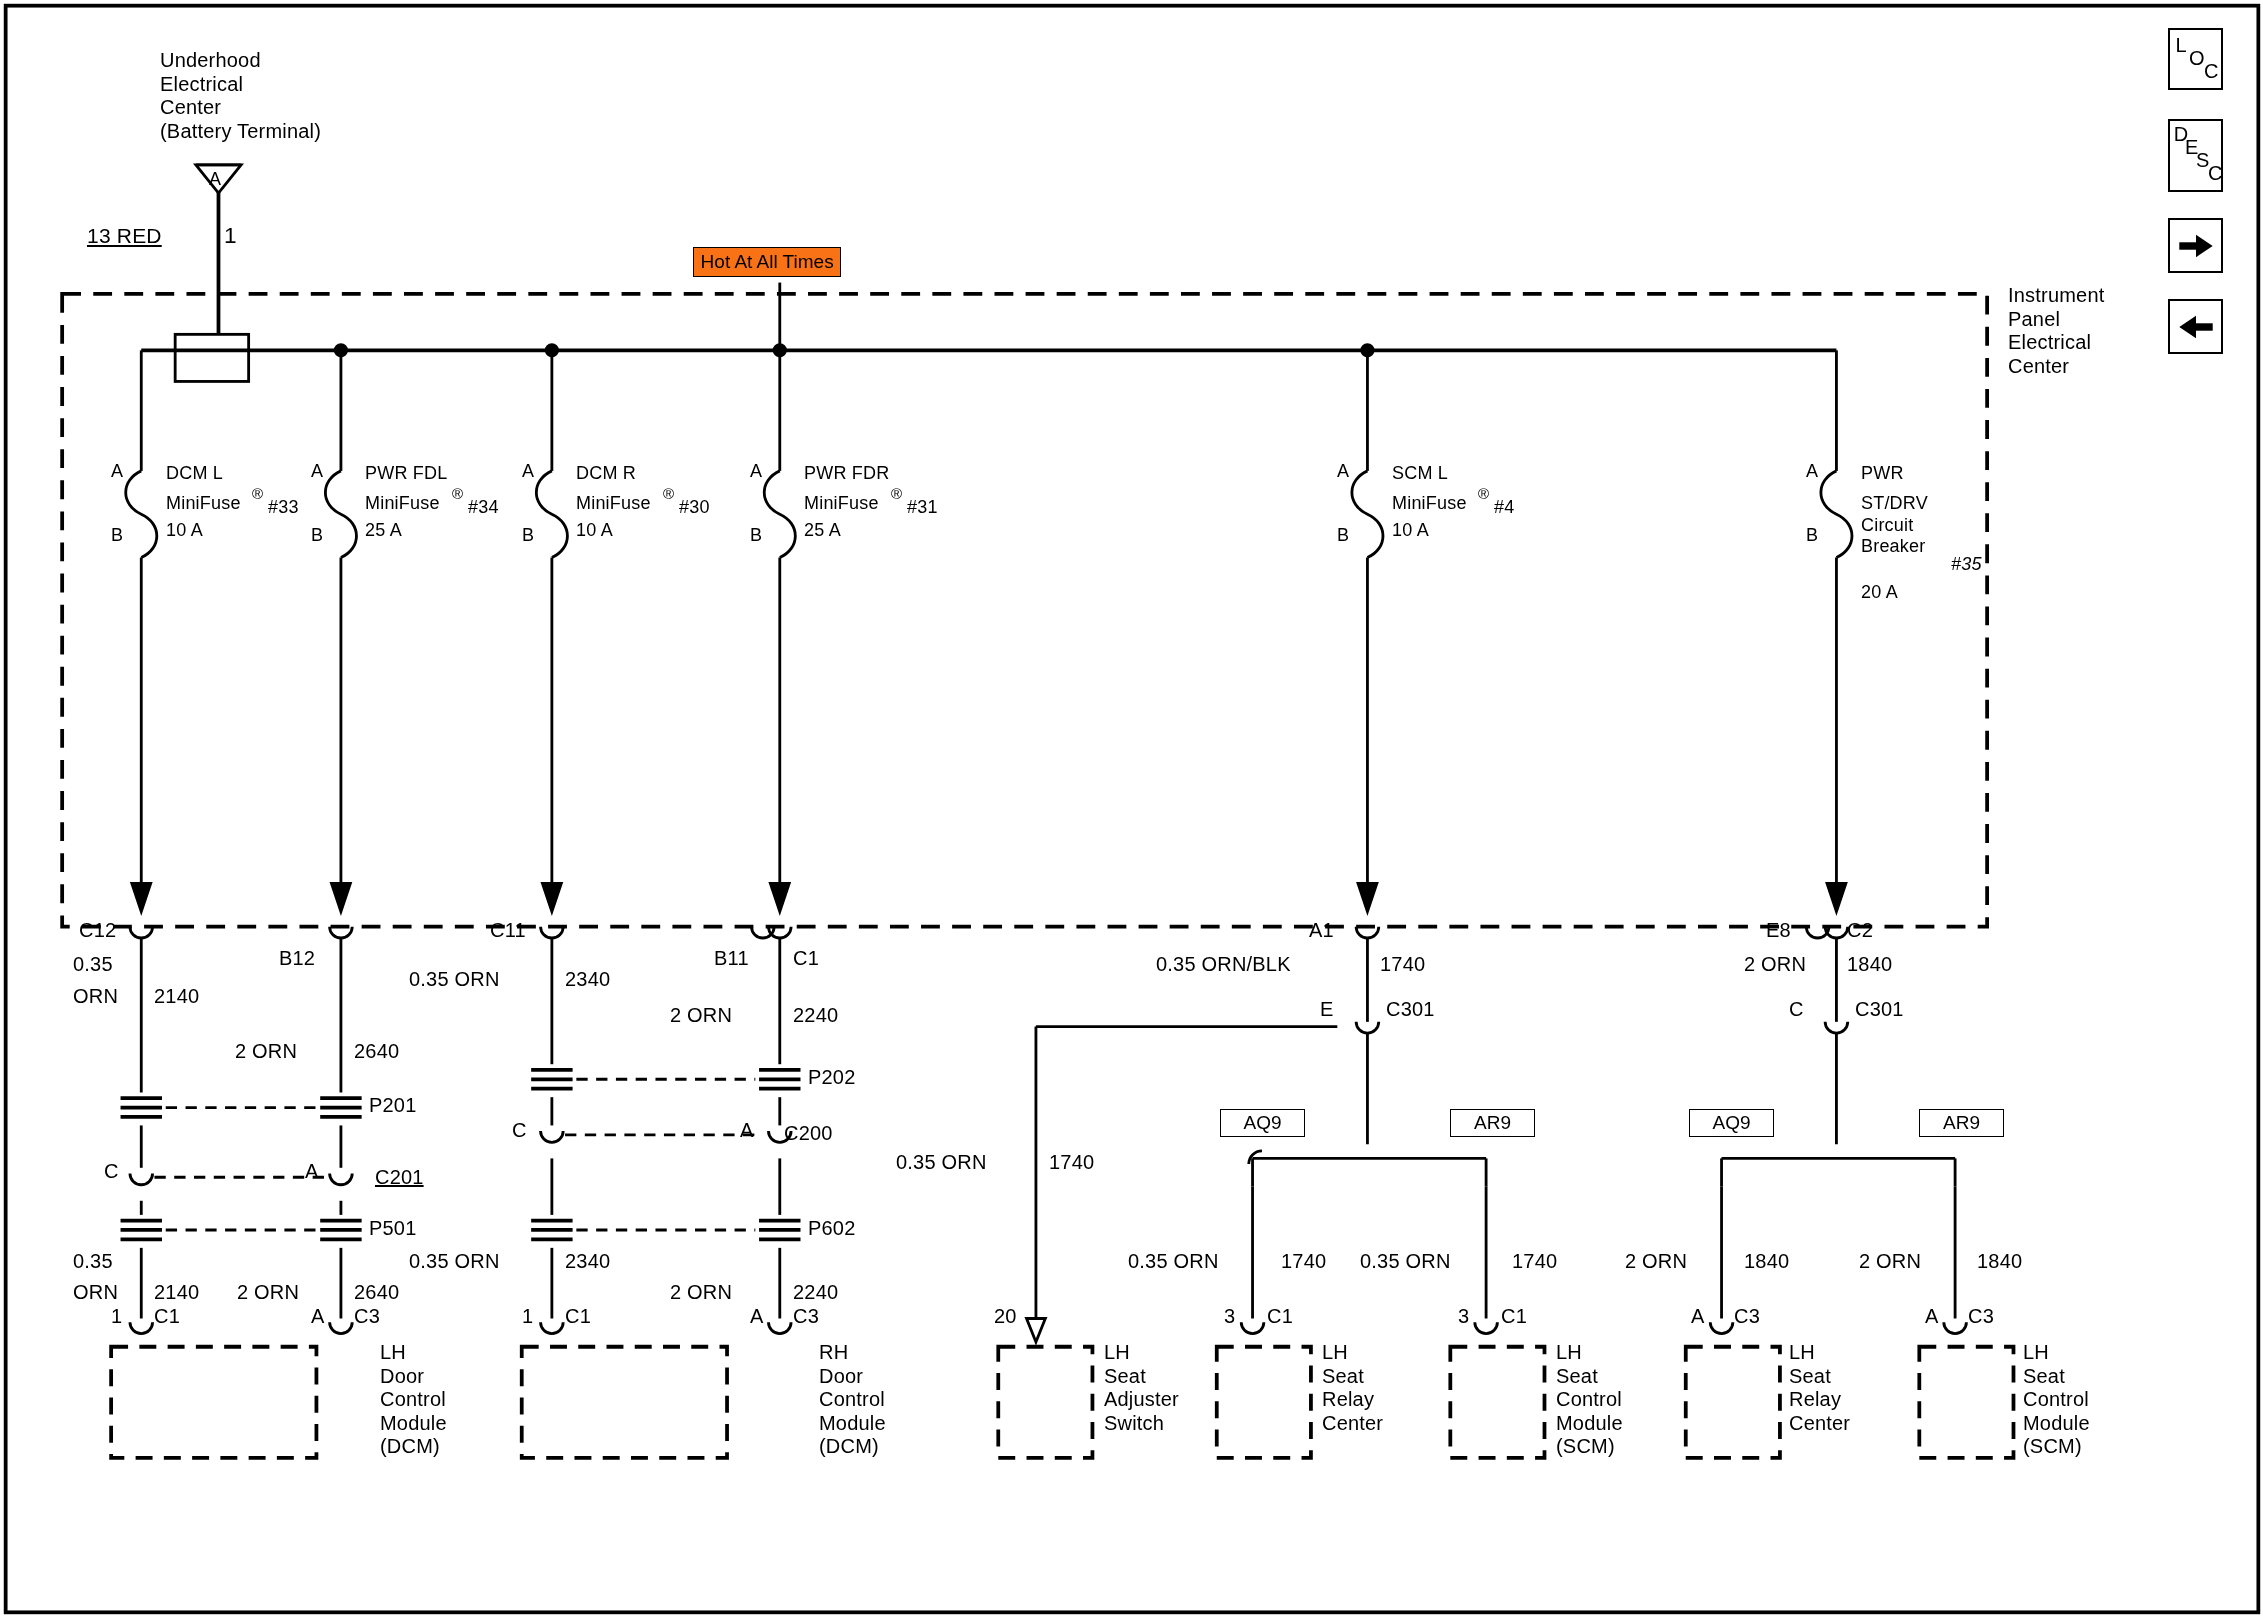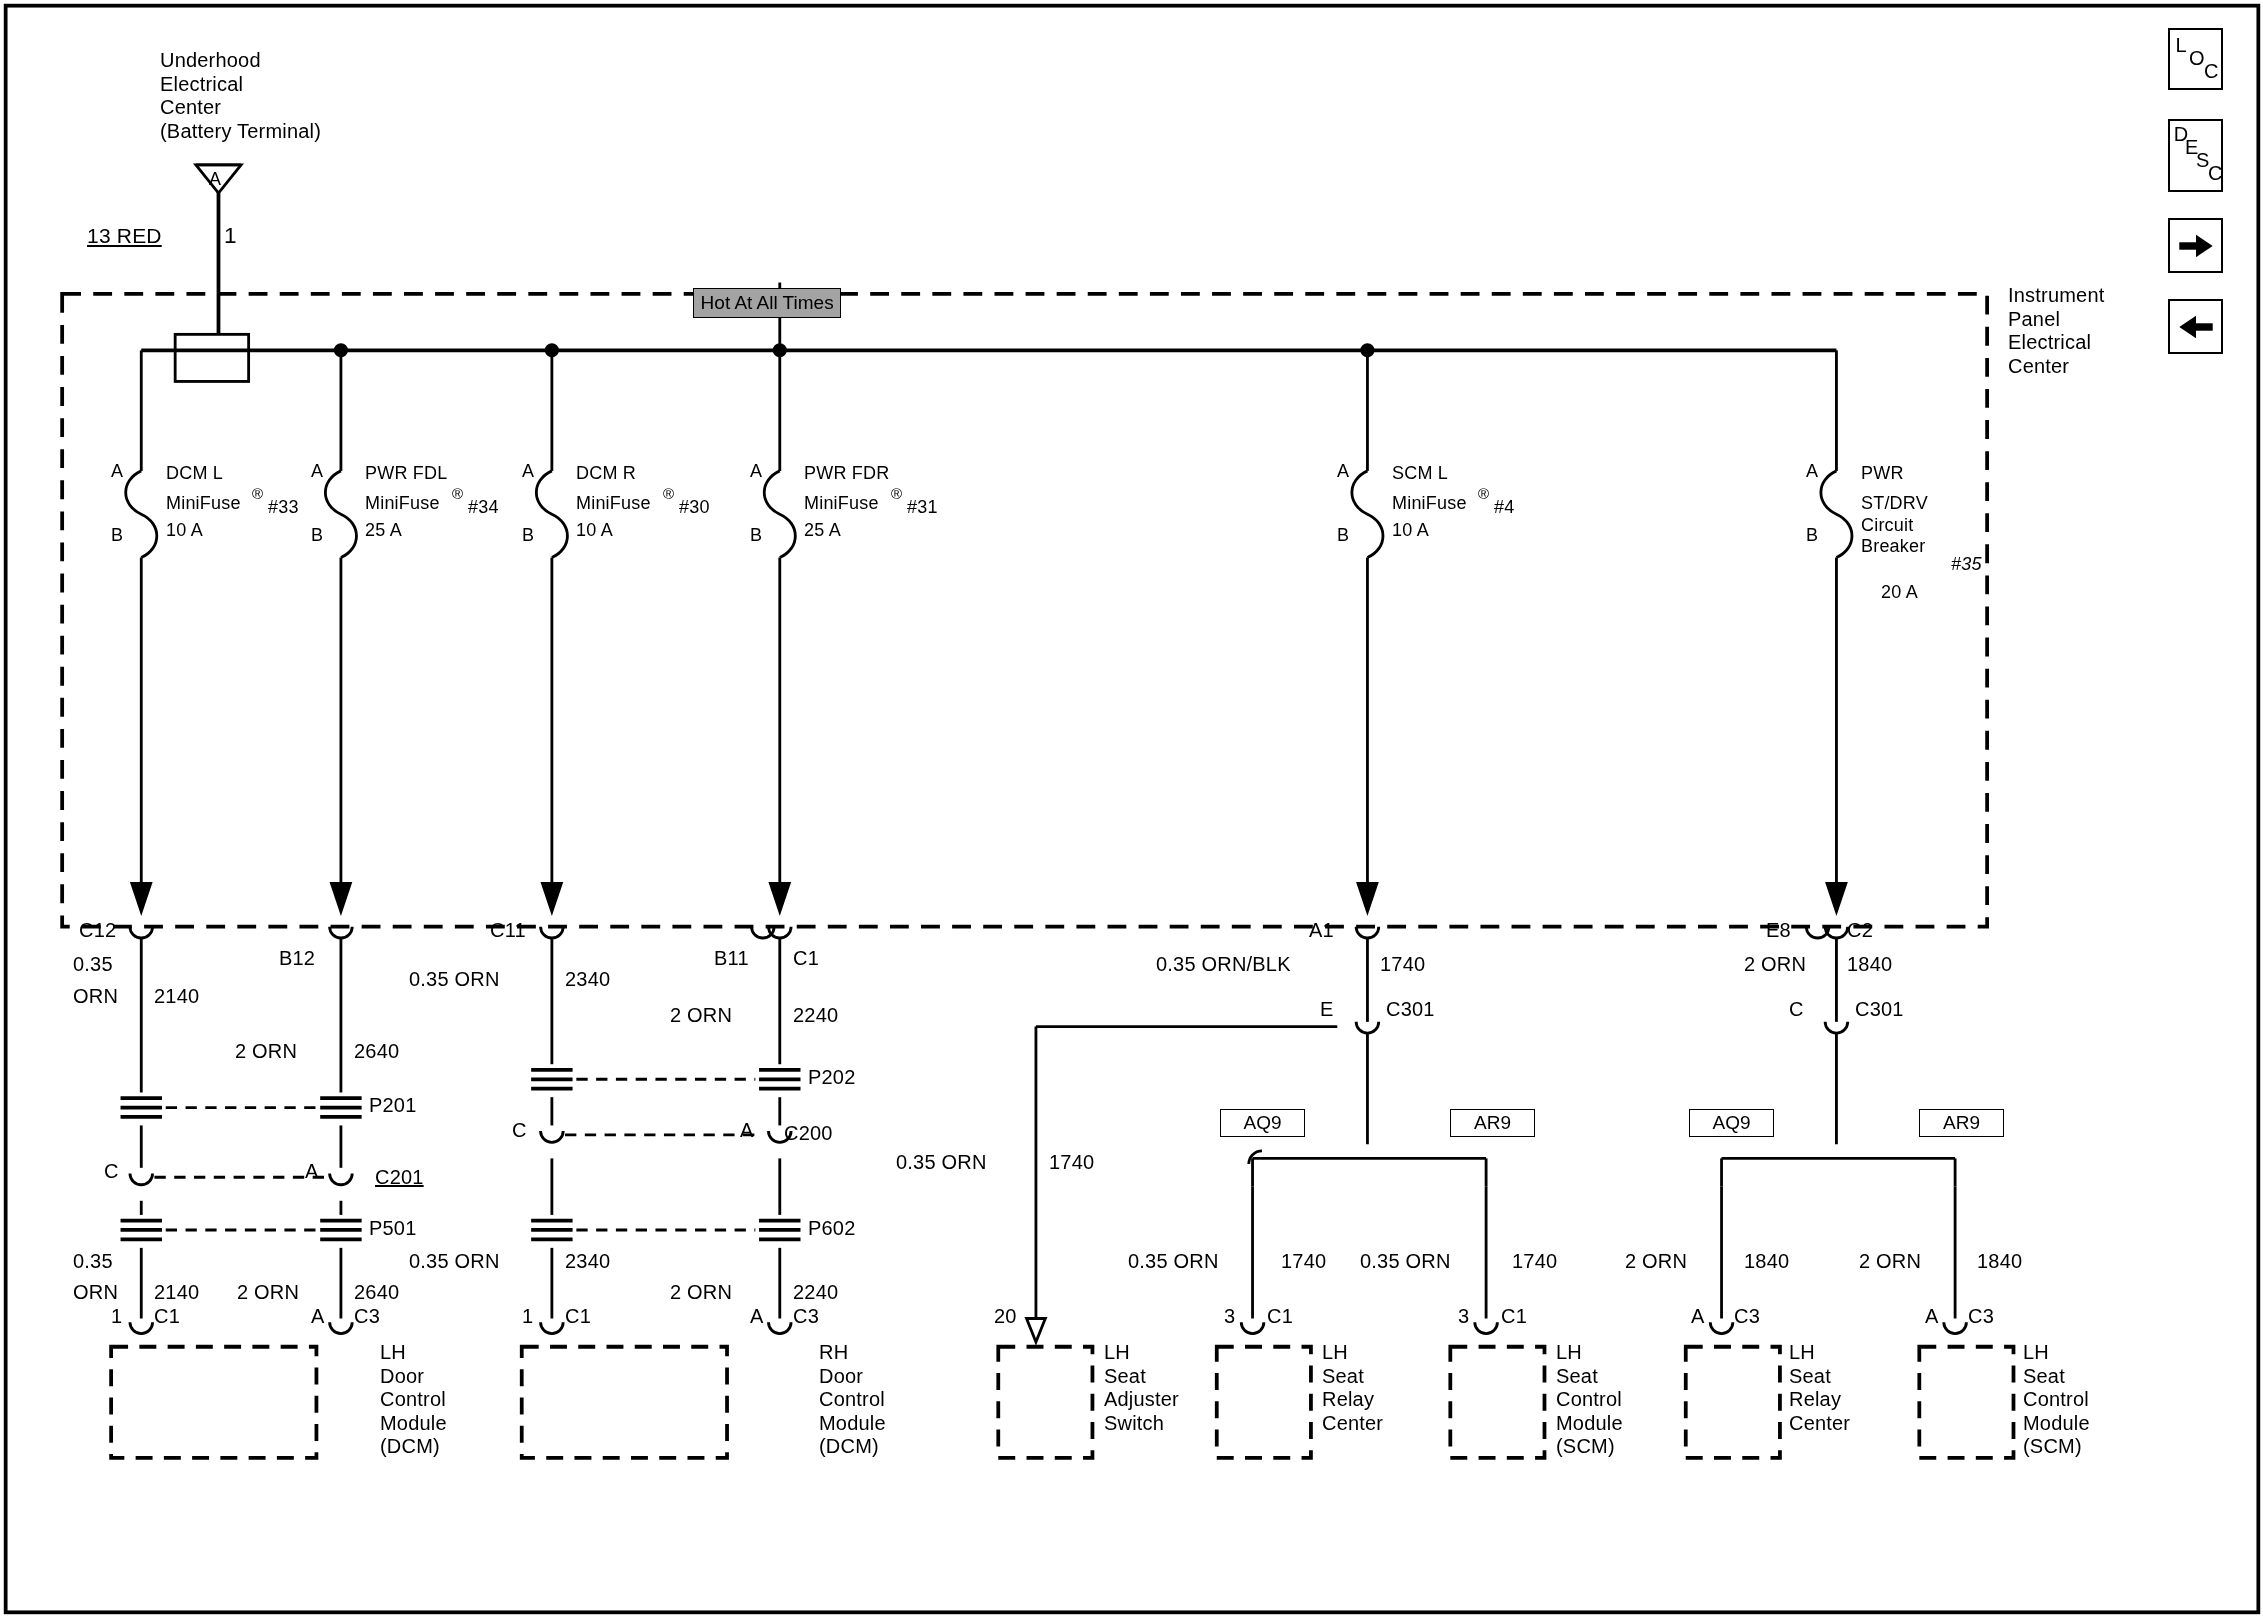--- a/index.html
+++ b/index.html
@@ -31,25 +31,24 @@
     position: absolute;
     font-size: 20px;
     line-height: 23.5px;
     white-space: pre;
     letter-spacing: 0.2px;
   }
   .lbl.sm { font-size: 18px; line-height: 21.7px; }
   .boxlbl {
     position: absolute;
     border: 1.9px solid #000;
-    background: #a3a3a3;
+    background: #f97316;
     font-size: 19px;
     padding: 2.8px 6.6px;
     white-space: pre;
-    margin-top: 41px;
   }
   .navbtn {
     position: absolute;
     border: 2.8px solid #000;
     background: #fff;
     box-sizing: border-box;
     display: flex;
     align-items: center;
     justify-content: center;
   }
@@ -276,21 +275,21 @@
   <div class="lbl sm" style="left:1494px; top:497px;">#4</div>
   <div class="lbl sm" style="left:1392px; top:520px;">10 A</div>
 
   <div class="lbl sm" style="left:1806px; top:461px;">A</div>
   <div class="lbl sm" style="left:1806px; top:525px;">B</div>
   <div class="lbl sm" style="left:1861px; top:463px;">PWR</div>
   <div class="lbl sm" style="left:1861px; top:493px;">ST/DRV
 Circuit
 Breaker</div>
   <div class="lbl sm" style="left:1951px; top:554px;font-style:italic;">#35</div>
-  <div class="lbl sm" style="left:1861px; top:582px;margin-left:20px;">20 A</div>
+  <div class="lbl sm" style="left:1861px; top:582px;">20 A</div>
 
   <div class="lbl" style="left:79px; top:919px;text-align:center;">C12</div>
   <div class="lbl" style="left:279px; top:947px;">B12</div>
   <div class="lbl" style="left:490px; top:919px;">C11</div>
   <div class="lbl" style="left:714px; top:947px;">B11</div>
   <div class="lbl" style="left:793px; top:947px;">C1</div>
   <div class="lbl" style="left:1309px; top:919px;">A1</div>
   <div class="lbl" style="left:1766px; top:919px;">E8</div>
   <div class="lbl" style="left:1847px; top:919px;">C2</div>
 

